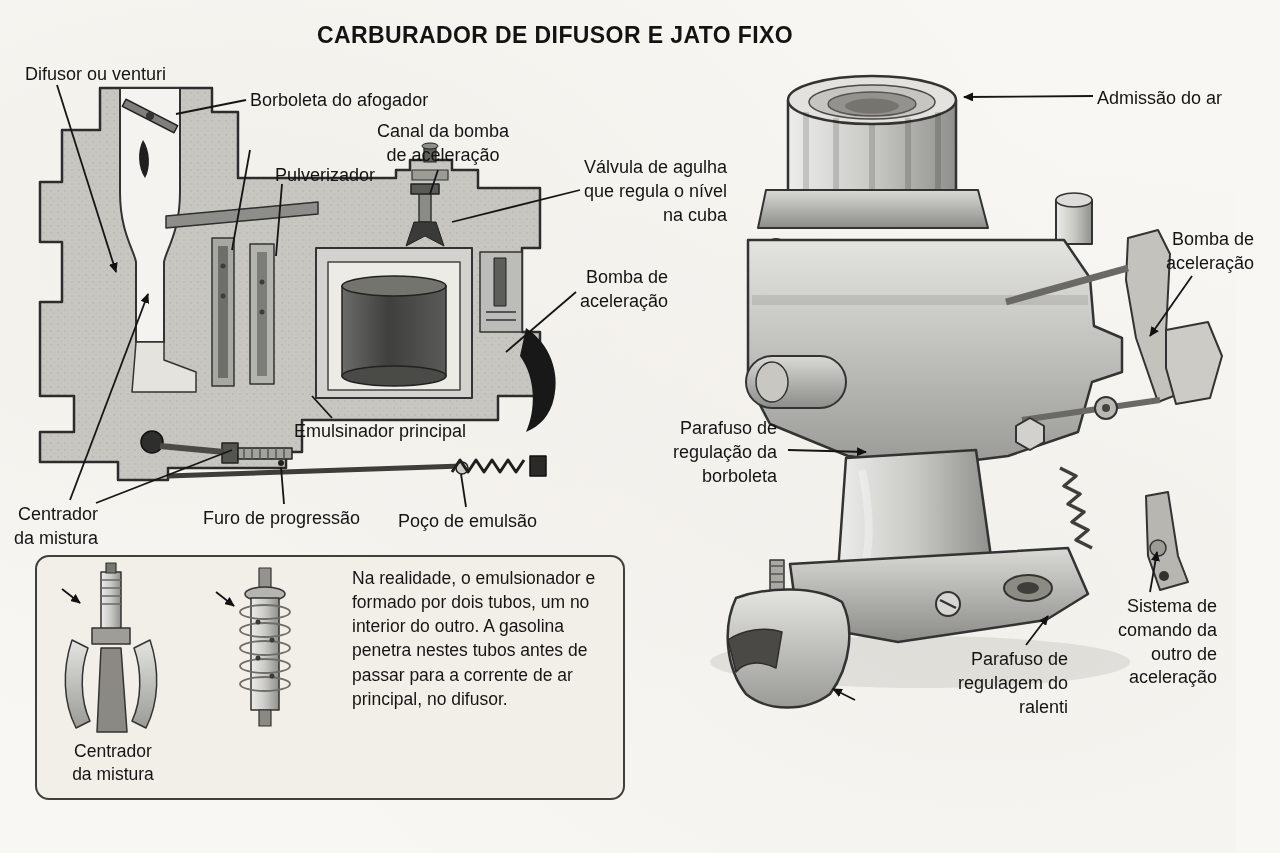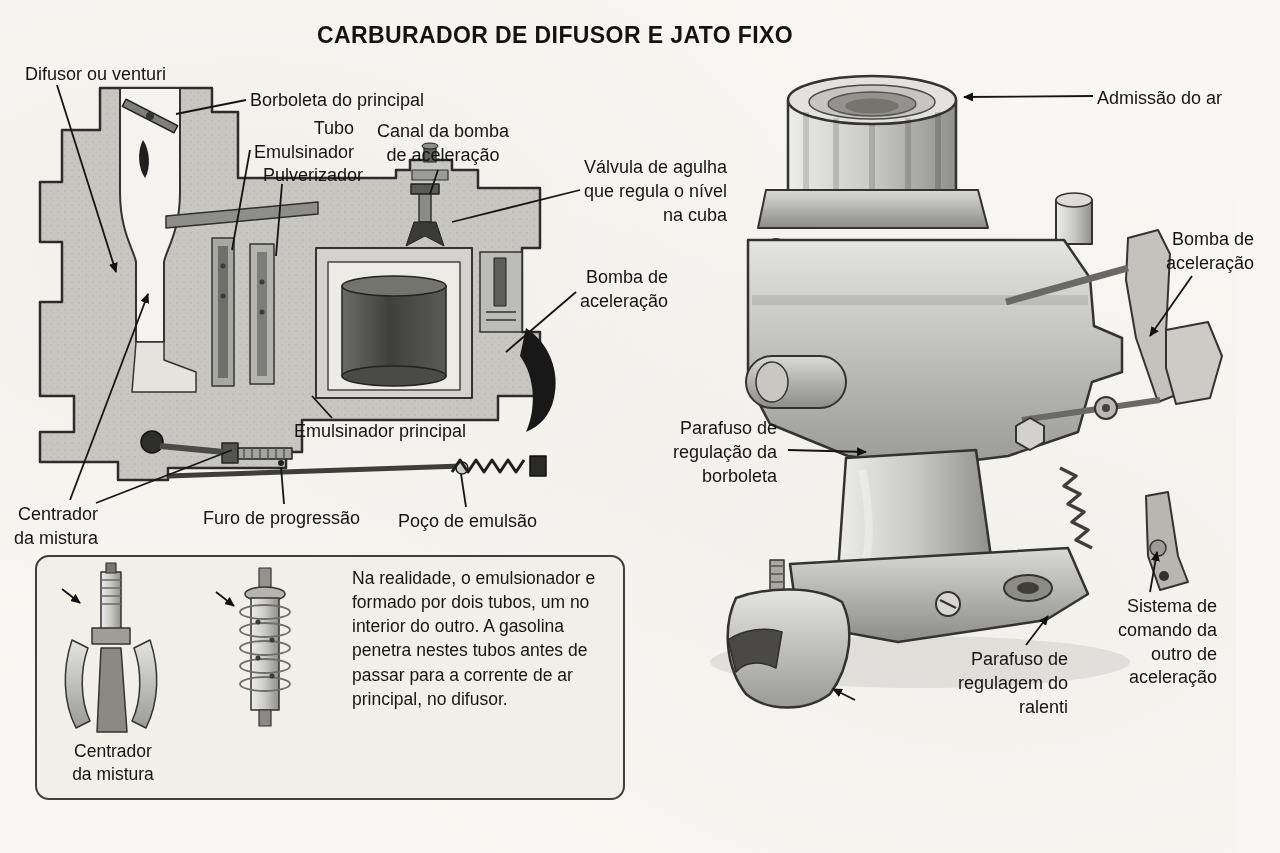--- a/index.html
+++ b/index.html
@@ -213,24 +213,22 @@
       <path d="M1026,645 L1048,616" marker-end="url(#arr)"></path>
       <path d="M855,700 L833,689" marker-end="url(#arr)"></path>
       <path d="M62,589 L80,603" marker-end="url(#arr)"></path>
       <path d="M216,592 L234,606" marker-end="url(#arr)"></path>
     </g>
   </svg>
 
   <div class="title">CARBURADOR DE DIFUSOR E JATO FIXO</div>
 
   <div class="label" style="left:25px;top:63px">Difusor ou venturi</div>
-  <div class="label" style="left:250px;top:89px">Borboleta do principal</div>
-  <div class="label" style="left:254px;top:117px">Tubo
-Emulsinador</div>
-  <div class="label" style="left:263px;top:164px">Pulverizador</div>
+  <div class="label" style="left:250px;top:89px">Borboleta do afogador</div>
+  <div class="label" style="left:275px;top:164px">Pulverizador</div>
   <div class="label center" style="left:368px;top:120px;width:150px">Canal da bomba
 de aceleração</div>
   <div class="label" style="left:584px;top:156px">Válvula de agulha
 que regula o nível
 na cuba</div>
   <div class="label" style="left:580px;top:266px">Bomba de
 aceleração</div>
   <div class="label" style="left:294px;top:420px">Emulsinador principal</div>
   <div class="label" style="left:14px;top:503px">Centrador
 da mistura</div>

